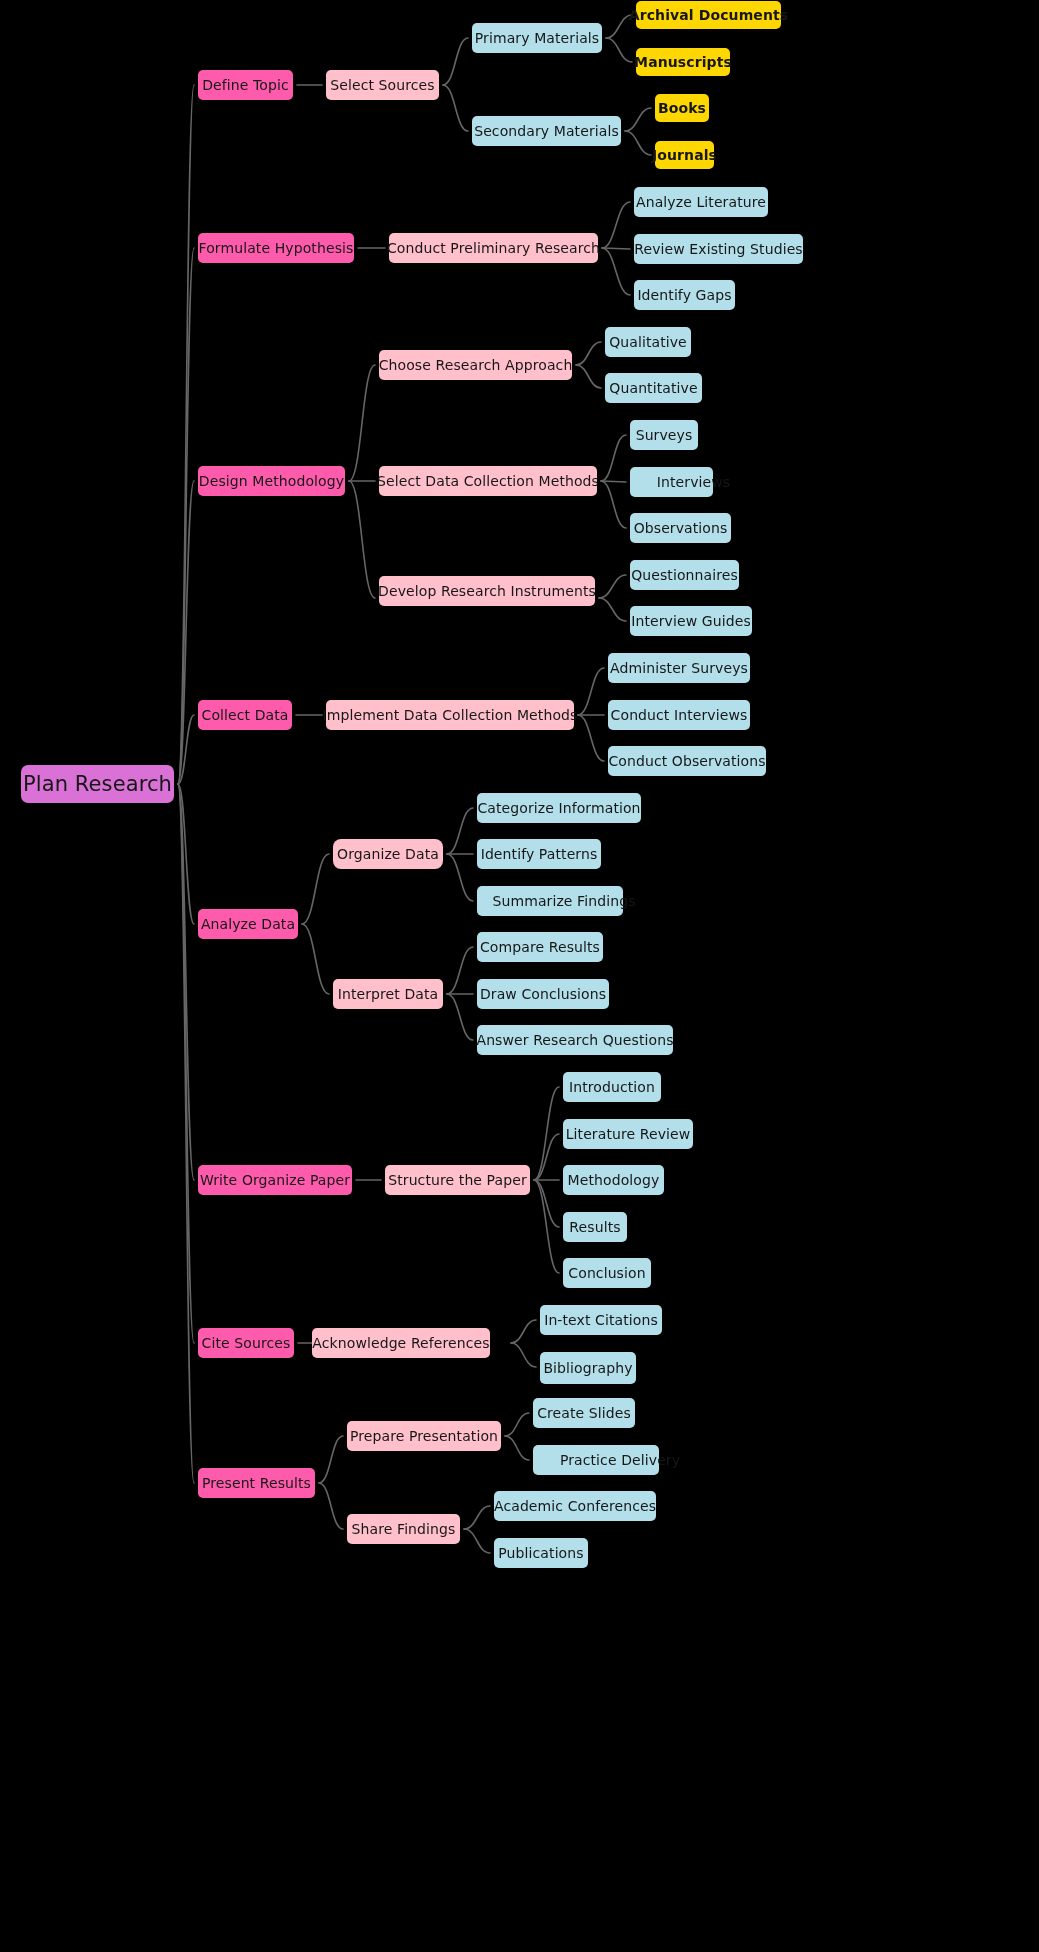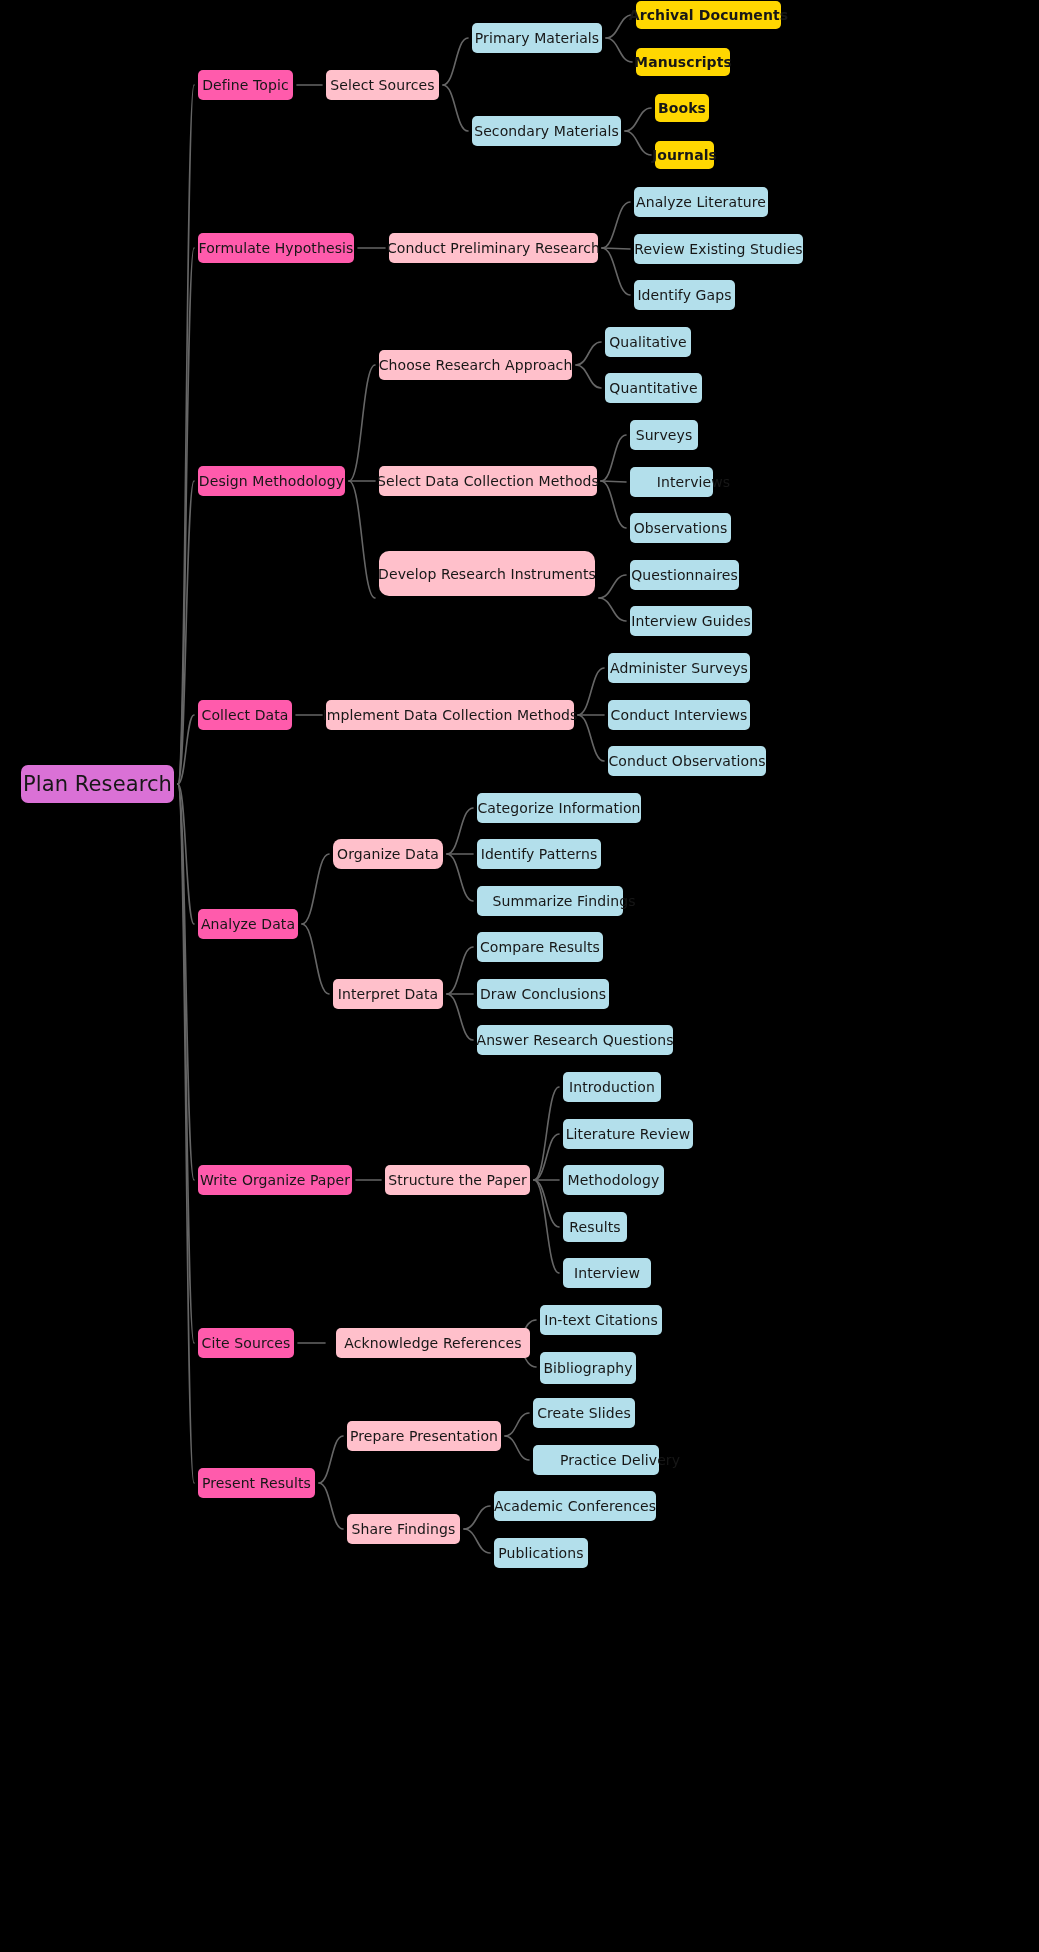--- a/index.html
+++ b/index.html
@@ -136,21 +136,21 @@
       <div class="node node-l3" style="left: 634px; top: 234px; width: 169px; height: 30px;">Review Existing Studies</div>
       <div class="node node-l3" style="left: 634px; top: 280px; width: 101px; height: 30px;">Identify Gaps</div>
       <div class="node node-l1" style="left: 198px; top: 466px; width: 147px; height: 30px;">Design Methodology</div>
       <div class="node node-l2" style="left: 379px; top: 350px; width: 193px; height: 30px;">Choose Research Approach</div>
       <div class="node node-l3" style="left: 605px; top: 327px; width: 86px; height: 30px;">Qualitative</div>
       <div class="node node-l3" style="left: 605px; top: 373px; width: 97px; height: 30px;">Quantitative</div>
       <div class="node node-l2" style="left: 379px; top: 466px; width: 218px; height: 30px;">Select Data Collection Methods</div>
       <div class="node node-l3" style="left: 630px; top: 420px; width: 68px; height: 30px;">Surveys</div>
       <div class="node node-l3" style="left: 630px; top: 467px; width: 83px; height: 30px; padding-left: 44px;">Interviews</div>
       <div class="node node-l3" style="left: 630px; top: 513px; width: 101px; height: 30px;">Observations</div>
-      <div class="node node-l2" style="left: 379px; top: 551px; width: 216px; height: 45px; border-radius: 10px;">Develop Research Instruments</div>
+      <div class="node node-l2" style="left: 379px; top: 576px; width: 216px; height: 30px;">Develop Research Instruments</div>
       <div class="node node-l3" style="left: 630px; top: 560px; width: 109px; height: 30px;">Questionnaires</div>
       <div class="node node-l3" style="left: 630px; top: 606px; width: 122px; height: 30px;">Interview Guides</div>
       <div class="node node-l1" style="left: 198px; top: 700px; width: 94px; height: 30px;">Collect Data</div>
       <div class="node node-l2" style="left: 326px; top: 700px; width: 248px; height: 30px;">Implement Data Collection Methods</div>
       <div class="node node-l3" style="left: 608px; top: 653px; width: 142px; height: 30px;">Administer Surveys</div>
       <div class="node node-l3" style="left: 608px; top: 700px; width: 142px; height: 30px;">Conduct Interviews</div>
       <div class="node node-l3" style="left: 608px; top: 746px; width: 158px; height: 30px;">Conduct Observations</div>
       <div class="node node-l1" style="left: 198px; top: 909px; width: 100px; height: 30px;">Analyze Data</div>
       <div class="node node-l2" style="left: 333px; top: 839px; width: 110px; height: 30px; border-radius: 8px;">Organize Data</div>
       <div class="node node-l3" style="left: 477px; top: 793px; width: 164px; height: 30px;">Categorize Information</div>
@@ -159,23 +159,23 @@
       <div class="node node-l2" style="left: 333px; top: 979px; width: 110px; height: 30px;">Interpret Data</div>
       <div class="node node-l3" style="left: 477px; top: 932px; width: 126px; height: 30px;">Compare Results</div>
       <div class="node node-l3" style="left: 477px; top: 979px; width: 132px; height: 30px;">Draw Conclusions</div>
       <div class="node node-l3" style="left: 477px; top: 1025px; width: 196px; height: 30px;">Answer Research Questions</div>
       <div class="node node-l1" style="left: 198px; top: 1165px; width: 154px; height: 30px;">Write Organize Paper</div>
       <div class="node node-l2" style="left: 385px; top: 1165px; width: 145px; height: 30px;">Structure the Paper</div>
       <div class="node node-l3" style="left: 563px; top: 1072px; width: 98px; height: 30px;">Introduction</div>
       <div class="node node-l3" style="left: 563px; top: 1119px; width: 130px; height: 30px;">Literature Review</div>
       <div class="node node-l3" style="left: 563px; top: 1165px; width: 101px; height: 30px;">Methodology</div>
       <div class="node node-l3" style="left: 563px; top: 1212px; width: 64px; height: 30px;">Results</div>
-      <div class="node node-l3" style="left: 563px; top: 1258px; width: 88px; height: 30px;">Interview</div>
+      <div class="node node-l3" style="left: 563px; top: 1258px; width: 88px; height: 30px;">Conclusion</div>
       <div class="node node-l1" style="left: 198px; top: 1328px; width: 96px; height: 30px;">Cite Sources</div>
-      <div class="node node-l2" style="left: 336px; top: 1328px; width: 194px; height: 30px;">Acknowledge References</div>
+      <div class="node node-l2" style="left: 312px; top: 1328px; width: 178px; height: 30px;">Acknowledge References</div>
       <div class="node node-l3" style="left: 540px; top: 1305px; width: 122px; height: 30px;">In-text Citations</div>
       <div class="node node-l3" style="left: 540px; top: 1352px; width: 96px; height: 32px;">Bibliography</div>
       <div class="node node-l1" style="left: 198px; top: 1468px; width: 117px; height: 30px;">Present Results</div>
       <div class="node node-l2" style="left: 347px; top: 1421px; width: 154px; height: 30px;">Prepare Presentation</div>
       <div class="node node-l3" style="left: 533px; top: 1398px; width: 102px; height: 30px;">Create Slides</div>
       <div class="node node-l3" style="left: 533px; top: 1445px; width: 126px; height: 30px; padding-left: 48px;">Practice Delivery</div>
       <div class="node node-l2" style="left: 347px; top: 1514px; width: 113px; height: 30px;">Share Findings</div>
       <div class="node node-l3" style="left: 494px; top: 1491px; width: 162px; height: 30px;">Academic Conferences</div>
       <div class="node node-l3" style="left: 494px; top: 1538px; width: 94px; height: 30px;">Publications</div>
     </div>

